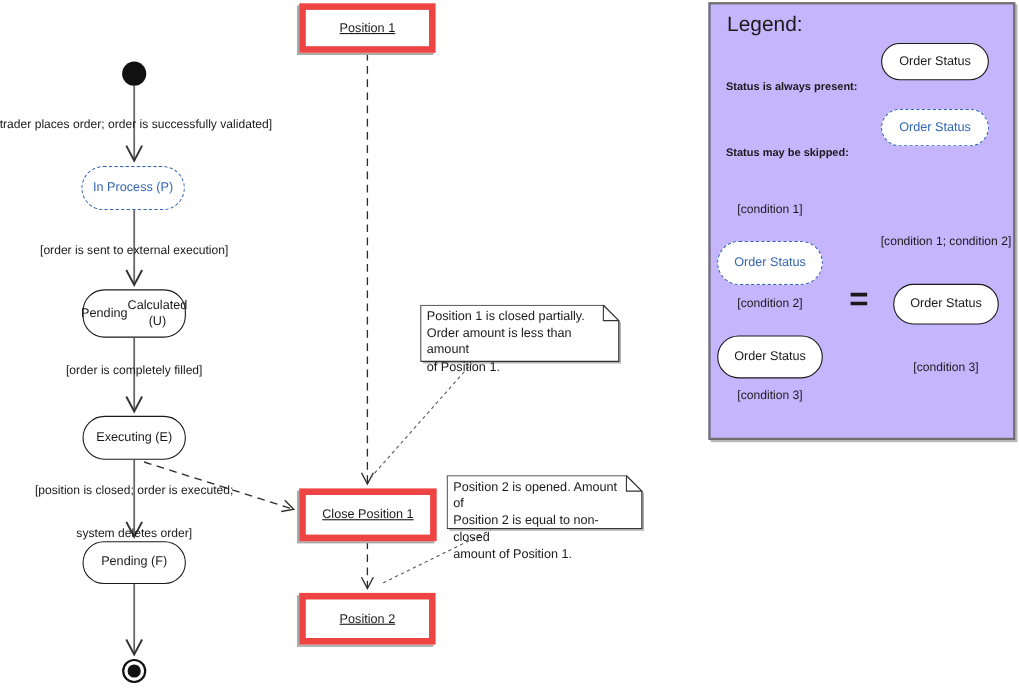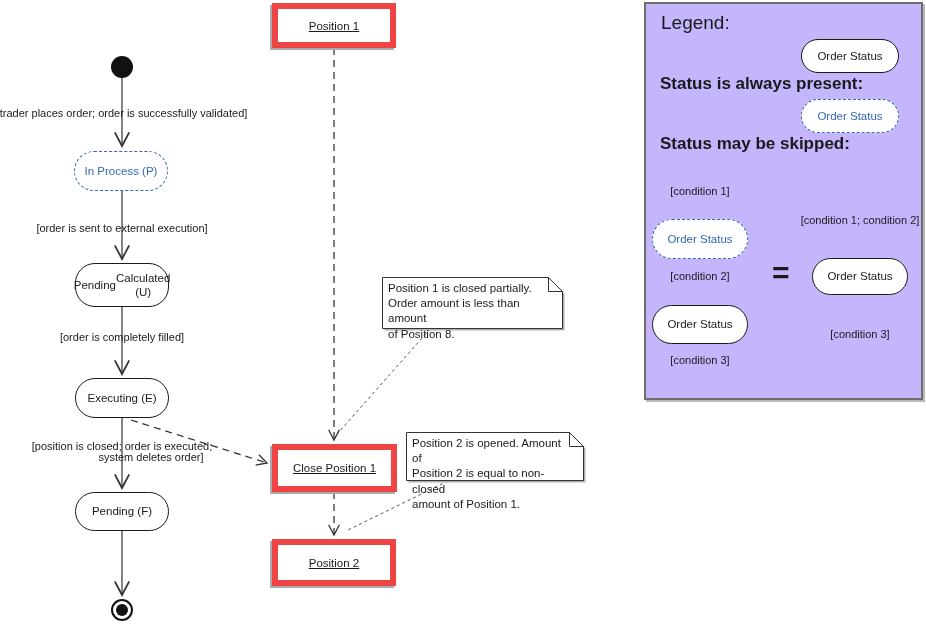--- a/index.html
+++ b/index.html
@@ -26,21 +26,21 @@
   
   .note{z-index:2;}
   .note svg{position:absolute;left:0;top:0;}
   .note .txt{position:absolute;left:6px;top:4px;right:16px;font-size:11.5px;line-height:1.32;z-index:3;}
   
   .lbl{font-size:11px;white-space:nowrap;transform:translateX(-50%);text-align:center;z-index:2;}
   
   .legend{left:644px;top:2px;width:279px;height:398px;border:2px solid #6e6e6e;
           background:#c4b5fd;box-shadow:2px 2px 0 #b8b8b8;}
   .legend .title{position:absolute;left:15px;top:8px;font-size:19px;}
-  .legend .rowlbl{position:absolute;left:14px;font-size:17px;font-weight:bold;white-space:nowrap;margin-top:25px;}
+  .legend .rowlbl{position:absolute;left:14px;font-size:10px;font-weight:bold;white-space:nowrap;margin-top:25px;}
   .legend .pill{position:absolute;}
   .legend .lbl{position:absolute;}
   .legend .eq{position:absolute;left:126px;top:254px;font-size:30px;font-weight:bold;line-height:1;}
 </style>
 </head>
 <body>
 
 <div class="canvas">
 
   <svg class="wires">
@@ -93,21 +93,21 @@
     <span>Calculated (U)</span>
   </div>
 
   <div class="lbl" style="left:122px;top:331px;">[order is completely filled]</div>
 
   <div class="pill" style="left:75px;top:378px;width:94px;height:40px;">
     <span>Executing (E)</span>
   </div>
 
   <div class="lbl" style="left:122px;top:440px;">[position is closed; order is executed;</div>
-  <div class="lbl" style="left:122px;top:451px;margin-left:29px;">system deletes order]</div>
+  <div class="lbl" style="left:122px;top:479px;">system deletes order]</div>
 
   <div class="pill" style="left:75px;top:492px;width:94px;height:39px;">
     <span>Pending (F)</span>
   </div>
 
   <div class="node final" style="left:111px;top:599px;">
     <div class="dot"></div>
   </div>
 
   <div class="box" style="left:272px;top:3px;width:124px;height:45px;">
@@ -124,21 +124,21 @@
 
   <div class="note" style="left:382px;top:277px;width:181px;height:52px;">
     <svg width="183" height="54">
       <path d="M2.5,2.5 L168.5,2.5 L182.5,16.5 L182.5,53.5 L2.5,53.5 Z" fill="#b0b0b0" stroke="none"></path>
       <path d="M0.5,0.5 L166.5,0.5 L180.5,14.5 L180.5,51.5 L0.5,51.5 Z" fill="#fff" stroke="#333" stroke-width="1"></path>
       <path d="M166.5,0.5 L180.5,14.5 L166.5,14.5 Z" fill="#fff" stroke="#333" stroke-width="1"></path>
     </svg>
     <div class="txt">
       <div>Position 1 is closed partially.</div>
       <div>Order amount is less than amount</div>
-      <div>of Position 8.</div>
+      <div>of Position 1.</div>
     </div>
   </div>
 
   <div class="note" style="left:406px;top:432px;width:178px;height:49px;">
     <svg width="180" height="51">
       <path d="M2.5,2.5 L165.5,2.5 L179.5,16.5 L179.5,50.5 L2.5,50.5 Z" fill="#b0b0b0" stroke="none"></path>
       <path d="M0.5,0.5 L163.5,0.5 L177.5,14.5 L177.5,48.5 L0.5,48.5 Z" fill="#fff" stroke="#333" stroke-width="1"></path>
       <path d="M163.5,0.5 L177.5,14.5 L163.5,14.5 Z" fill="#fff" stroke="#333" stroke-width="1"></path>
     </svg>
     <div class="txt">

